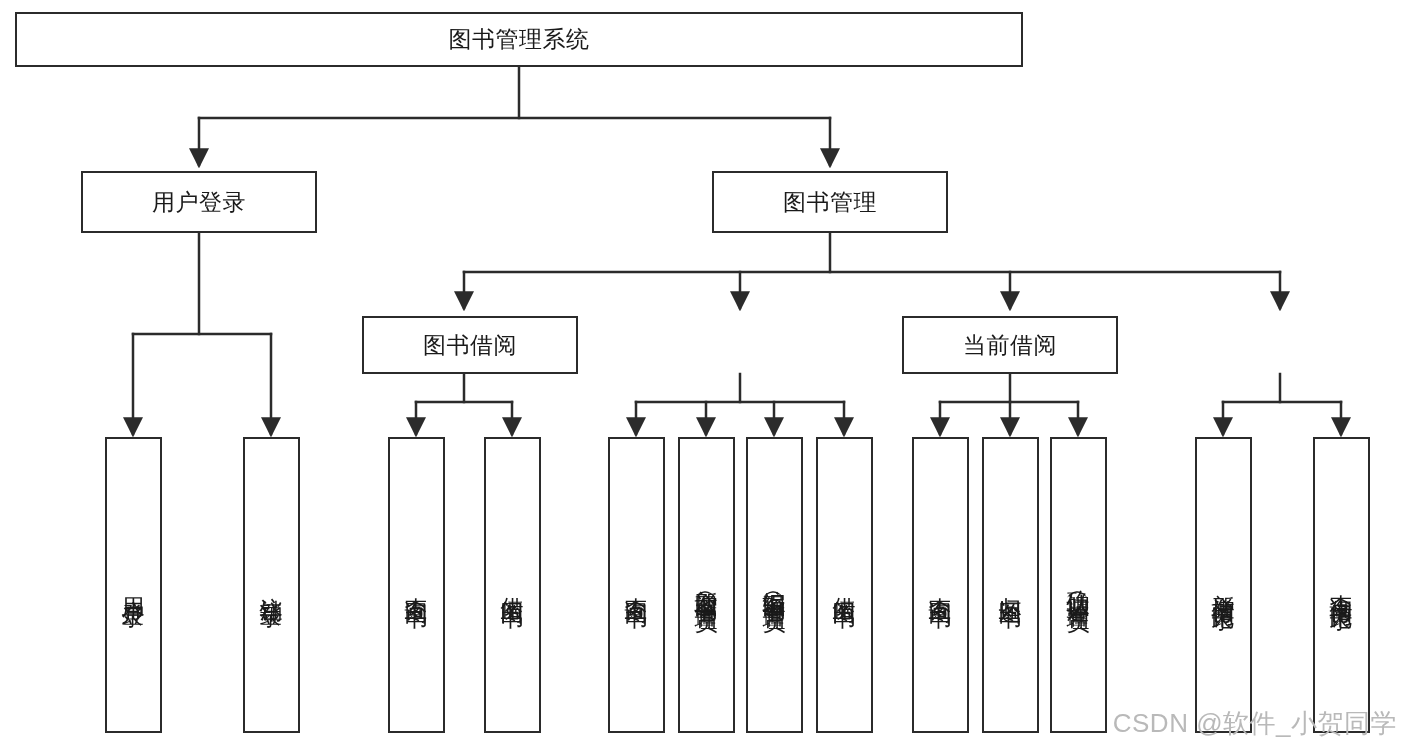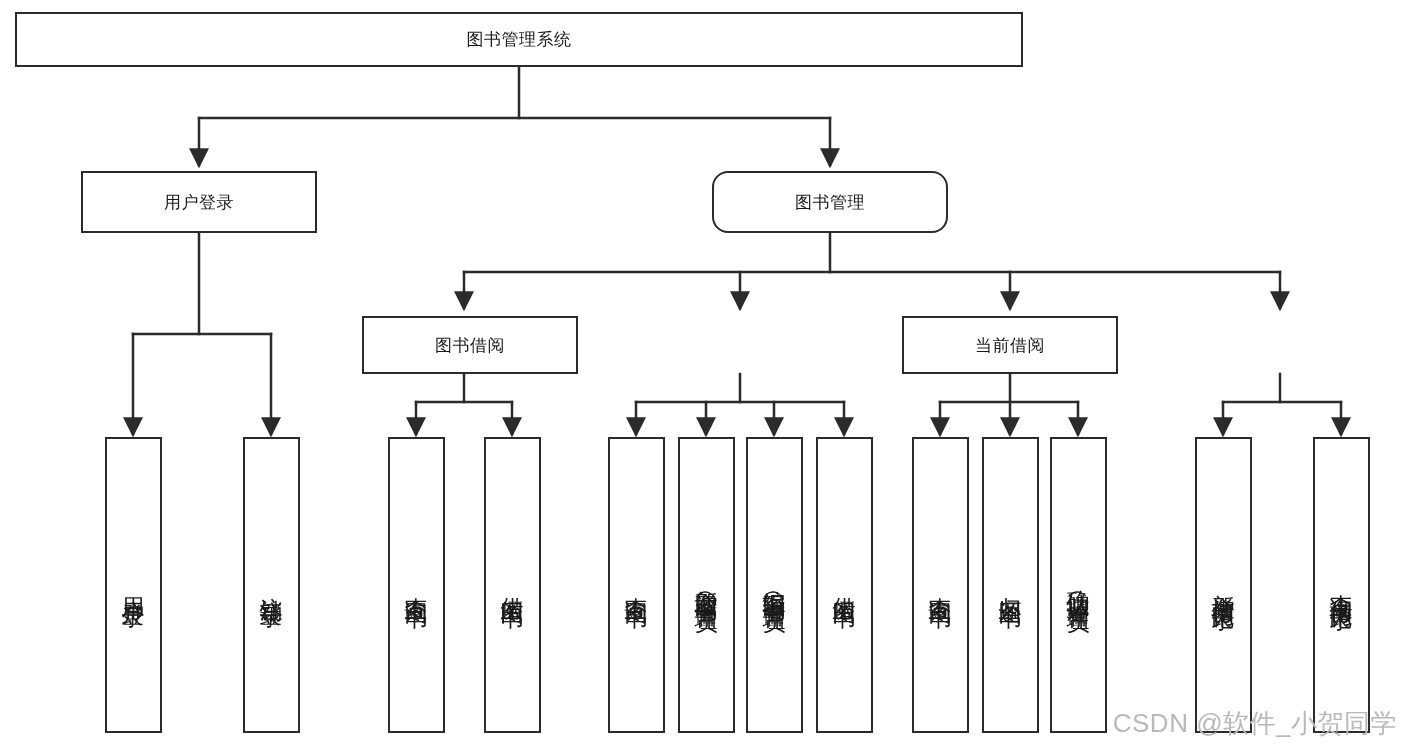--- a/index.html
+++ b/index.html
@@ -29,21 +29,21 @@
     position: absolute;
     box-sizing: border-box;
     border: 2px solid #2b2b2b;
     background: #ffffff;
     display: flex;
     align-items: center;
     justify-content: center;
     color: #1a1a1a;
   }
   .node.horizontal {
-    font-size: 17px;
+    font-size: 23px;
     letter-spacing: 0.5px;
   }
   .node.vertical {
     font-size: 23px;
   }
   .node.vertical .vlabel {
     writing-mode: vertical-rl;
     text-orientation: upright;
     letter-spacing: 3px;
     line-height: 1.05;
@@ -120,21 +120,21 @@
     </g>
   </svg>
 
   <div class="node horizontal" style="left:15px; top:12px; width:1008px; height:55px;">
     <span class="hlabel">图书管理系统</span>
   </div>
 
   <div class="node horizontal" style="left:81px; top:171px; width:236px; height:62px;">
     <span class="hlabel">用户登录</span>
   </div>
-  <div class="node horizontal" style="left:712px; top:171px; width:236px; height:62px;border-radius:16px;">
+  <div class="node horizontal" style="left:712px; top:171px; width:236px; height:62px;">
     <span class="hlabel">图书管理</span>
   </div>
 
   <div class="node horizontal" style="left:362px; top:316px; width:216px; height:58px;">
     <span class="hlabel">图书借阅</span>
   </div>
   <div class="node horizontal" style="left:902px; top:316px; width:216px; height:58px;">
     <span class="hlabel">当前借阅</span>
   </div>
 

